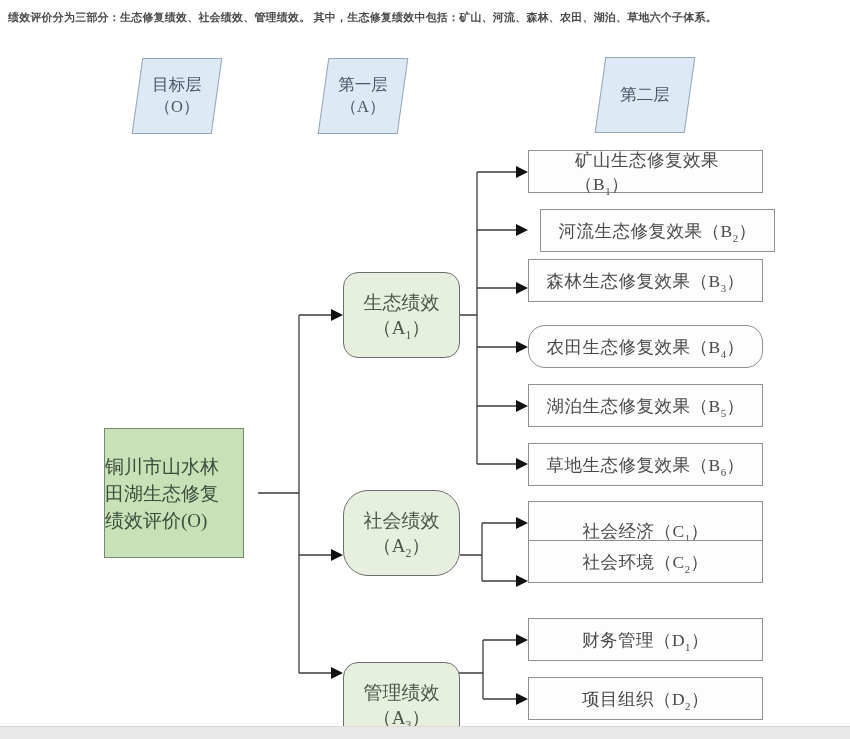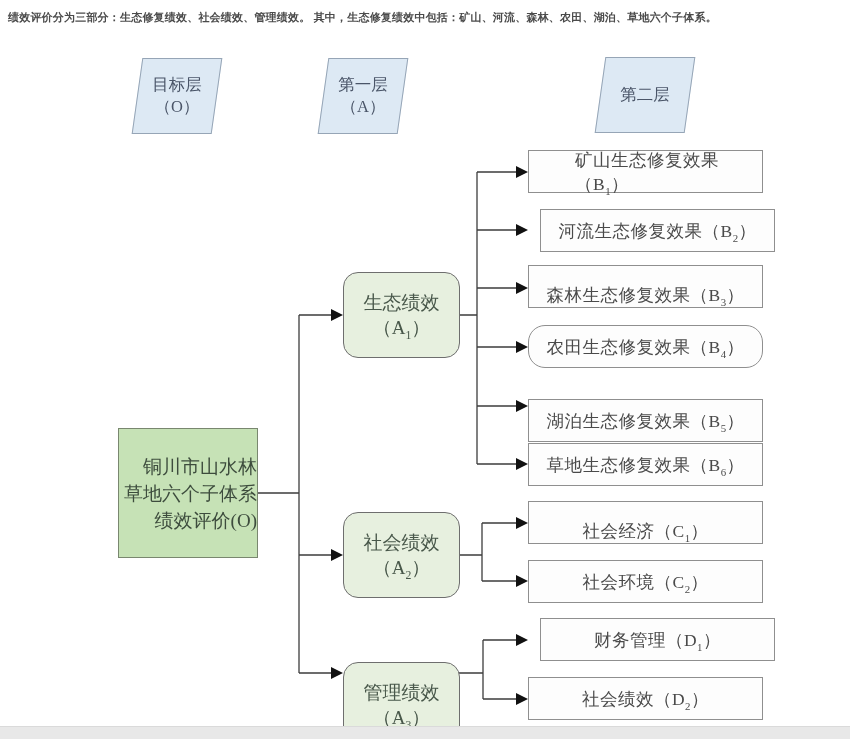--- a/index.html
+++ b/index.html
@@ -10,23 +10,23 @@
          font-family:"Liberation Sans", sans-serif;font-weight:bold;
          font-size:11px;line-height:23px;color:#4b4b4b;letter-spacing:.2px;}
   
   svg.connectors{position:absolute;left:0;top:0;width:850px;height:739px;}
   
   .para{position:absolute;height:76px;background:#dde9f4;border:1px solid #96a5b6;
         transform:skewX(-8deg);box-sizing:border-box;}
   .para-inner{transform:skewX(8deg);width:100%;height:100%;display:flex;flex-direction:column;
         align-items:center;justify-content:center;color:#4a5568;font-size:16.5px;line-height:22px;}
   
-  .root{position:absolute;left:118px;top:428px;width:140px;height:130px;background:#c6e2b6;
+  .root{position:absolute;left:104px;top:428px;width:140px;height:130px;background:#c6e2b6;
         border:1px solid #79876f;box-sizing:border-box;display:flex;flex-direction:column;
-        align-items:flex-end;justify-content:center;color:#3d4c3d;font-size:19px;line-height:27px;}
+        align-items:flex-start;justify-content:center;color:#3d4c3d;font-size:19px;line-height:27px;}
   
   .abox{position:absolute;left:343px;width:117px;height:86px;background:#e7f0df;
         border:1.5px solid #6e6e6e;border-radius:15px;box-sizing:border-box;
         display:flex;flex-direction:column;align-items:center;justify-content:center;
         color:#48574a;font-size:19px;line-height:25px;}
   
   .leaf{position:absolute;left:528px;width:235px;height:43px;background:#fdfdfd;
         border:1px solid #8f8f8f;box-sizing:border-box;display:flex;align-items:center;
         justify-content:center;color:#4a4a4a;font-size:17.5px;letter-spacing:.5px;}
   sub{font-size:.62em;line-height:0;}
@@ -78,62 +78,62 @@
     </div>
   </div>
   <div class="para" style="left:600px;top:57px;width:90px;">
     <div class="para-inner">
       <div>第二层</div>
     </div>
   </div>
 
   <div class="root">
     <div>铜川市山水林</div>
-    <div>草地六个子体系</div>
+    <div>田湖生态修复</div>
     <div>绩效评价(O)</div>
   </div>
 
   <div class="abox" style="top:272px;">
     <div>生态绩效</div>
     <div><span>（A</span><sub>1</sub><span>）</span></div>
   </div>
-  <div class="abox" style="top:512px;">
+  <div class="abox" style="top:490px;border-radius:25px;">
     <div>社会绩效</div>
     <div><span>（A</span><sub>2</sub><span>）</span></div>
   </div>
   <div class="abox" style="top:662px;">
     <div>管理绩效</div>
     <div><span>（A</span><sub>3</sub><span>）</span></div>
   </div>
 
   <div class="leaf" style="top:150px;padding-left:46px;">
     <span><span>矿山生态修复效果（B</span><sub>1</sub><span>）</span></span>
   </div>
   <div class="leaf" style="top:209px;margin-left:12px;">
     <span><span>河流生态修复效果（B</span><sub>2</sub><span>）</span></span>
   </div>
-  <div class="leaf" style="top:265px;align-items:flex-end;">
+  <div class="leaf" style="top:259px;">
     <span><span>森林生态修复效果（B</span><sub>3</sub><span>）</span></span>
   </div>
   <div class="leaf" style="top:325px;border-radius:17px;">
     <span><span>农田生态修复效果（B</span><sub>4</sub><span>）</span></span>
   </div>
-  <div class="leaf" style="top:384px;margin-top:15px;">
+  <div class="leaf" style="top:384px;">
     <span><span>湖泊生态修复效果（B</span><sub>5</sub><span>）</span></span>
   </div>
   <div class="leaf" style="top:443px;">
     <span><span>草地生态修复效果（B</span><sub>6</sub><span>）</span></span>
   </div>
   <div class="leaf" style="top:501px;align-items:flex-end;">
     <span><span>社会经济（C</span><sub>1</sub><span>）</span></span>
   </div>
-  <div class="leaf" style="top:560px;">
+  <div class="leaf" style="top:540px;">
     <span><span>社会环境（C</span><sub>2</sub><span>）</span></span>
   </div>
-  <div class="leaf" style="top:618px;margin-left:12px;">
+  <div class="leaf" style="top:618px;">
     <span><span>财务管理（D</span><sub>1</sub><span>）</span></span>
   </div>
   <div class="leaf" style="top:677px;">
-    <span><span>社会绩效（D</span><sub>2</sub><span>）</span></span>
+    <span><span>项目组织（D</span><sub>2</sub><span>）</span></span>
   </div>
 
   <div class="bottom-band"></div>
 </div>
 
 </body></html>

